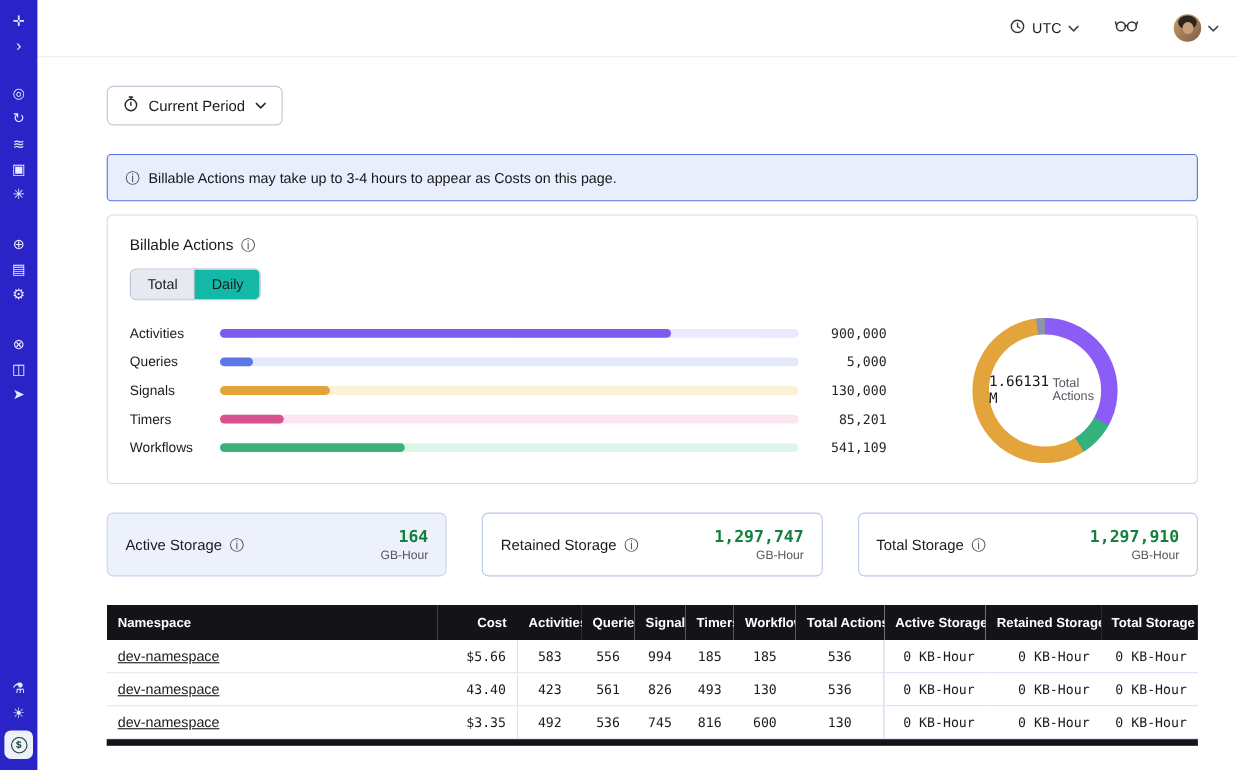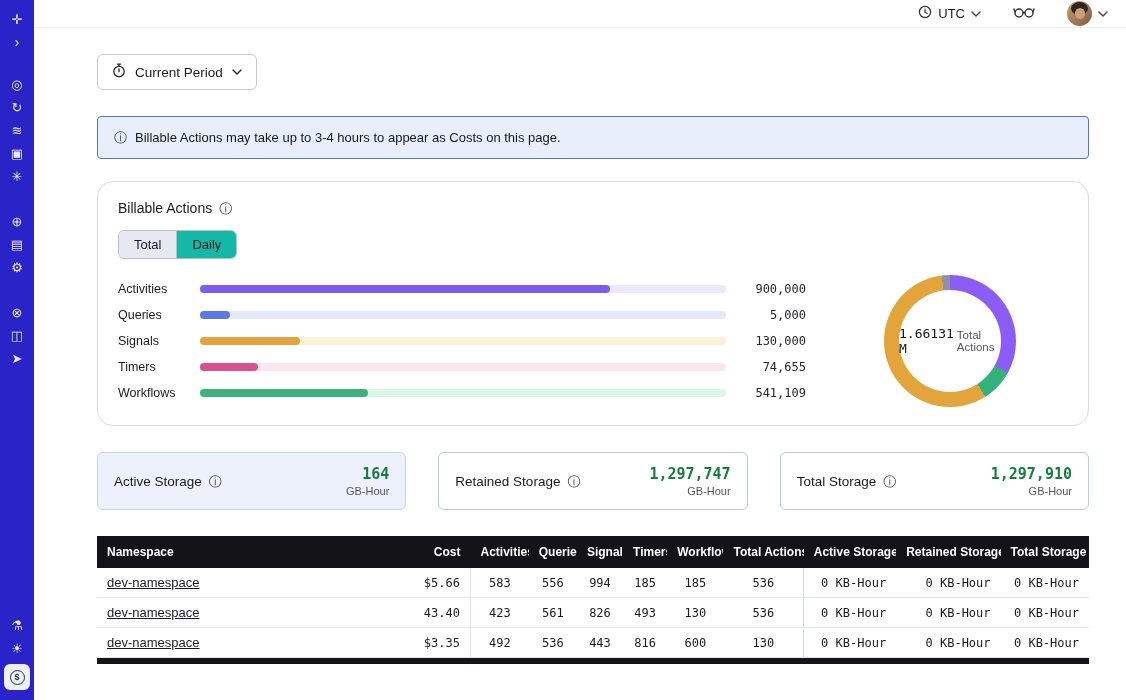--- a/index.html
+++ b/index.html
@@ -14,21 +14,21 @@
   .side-icon { width: 26px; height: 23px; display: flex; align-items: center; justify-content: center;
                color: #e9eaff; font-size: 13px; cursor: pointer; }
   .side-icon.small { font-size: 15px; height: 20px; }
   .active-tile { width: 26px; height: 26px; background: #eef0fb; border-radius: 6px;
                  display: flex; align-items: center; justify-content: center; margin-top: 4px; cursor: pointer; }
   .dollar-ring { width: 15px; height: 15px; border: 1.5px solid #11402f; border-radius: 50%;
                  font-size: 9px; font-weight: bold; color: #11402f; display: flex; align-items: center; justify-content: center; }
 
   
   .main { margin-left: 34px; }
-  .topbar { height: 28px; display: flex; align-items: center; justify-content: flex-end; gap: 32px;
+  .topbar { height: 52px; display: flex; align-items: center; justify-content: flex-end; gap: 32px;
             padding: 0 18px; border-bottom: 1px solid #ededf3; }
   .tz-group { display: flex; align-items: center; gap: 6px; font-size: 13px; cursor: pointer; }
   .avatar-group { display: flex; align-items: center; gap: 6px; cursor: pointer; }
   .avatar { width: 25px; height: 25px; border-radius: 50%; background: linear-gradient(135deg,#c9a06c,#7d5c45);
             position: relative; overflow: hidden; }
   .avatar .hair { position: absolute; top: 1px; left: 4px; width: 17px; height: 13px; border-radius: 50%; background: #2e241f; }
   .avatar .face { position: absolute; top: 7px; left: 8px; width: 10px; height: 11px; border-radius: 50%; background: #caa07c; }
 
   
   .content { padding: 26px 37px 0 63px; }
@@ -36,21 +36,21 @@
   h1 { font-size: 26px; font-weight: 500; margin: 0 0 7px; color: #17171c; }
   .subtitle { font-size: 11.5px; color: #3c3c46; }
   .period-btn { display: flex; align-items: center; gap: 9px; border: 1px solid #c2c7d6; border-radius: 6px;
                 padding: 8px 14px; font-size: 13.5px; background: #fff; cursor: pointer; color: #1b1b1f; }
 
   .banner { margin-top: 26px; background: #e9eefc; border: 1px solid #5572d9; border-radius: 4px;
             padding: 13px 16px; font-size: 13px; display: flex; gap: 8px; align-items: center; color: #17171c; }
   .info-i { color: #3c3c46; font-style: normal; font-size: 13px; line-height: 1; cursor: pointer; }
 
   
-  .card { margin-top: 22px; border: 1px solid #d7dbe7; border-radius: 16px; padding: 18px 20px 18px; background: #fff; }
+  .card { margin-top: 12px; border: 1px solid #d7dbe7; border-radius: 5px; padding: 18px 20px 18px; background: #fff; }
   .card-title { font-size: 14px; font-weight: 500; display: flex; gap: 7px; align-items: center; }
   .tabs { margin-top: 14px; display: inline-flex; border: 1px solid #b9bfcf; border-radius: 6px; overflow: hidden; }
   .tab { padding: 6px 15px; font-size: 13px; background: #14b8a6; border-right: 1px solid #b9bfcf; cursor: pointer; }
   .tab:last-child { border-right: none; }
   .tab.active { background: #e7e9f1; font-weight: 500; }
 
   .chart-wrap { display: flex; align-items: center; margin-top: 16px; }
   .bars { flex: 1; padding-right: 26px; }
   .bar-row { display: grid; grid-template-columns: 82px 1fr 80px; align-items: center; height: 26px; font-size: 12.5px; }
   .track { height: 8px; border-radius: 4px; position: relative; background: #eee; }
@@ -215,21 +215,21 @@
             <span class="track" style="background: rgb(251, 241, 212);">
                 <span class="fill" style="background: rgb(227, 164, 60); width: 19%;"></span>
               </span>
             <span class="bar-val">130,000</span>
           </div>
           <div class="bar-row">
             <span>Timers</span>
             <span class="track" style="background: rgb(251, 229, 241);">
                 <span class="fill" style="background: rgb(217, 81, 143); width: 11%;"></span>
               </span>
-            <span class="bar-val">74,655</span>
+            <span class="bar-val">85,201</span>
           </div>
           <div class="bar-row">
             <span>Workflows</span>
             <span class="track" style="background: rgb(222, 246, 232);">
                 <span class="fill" style="background: rgb(60, 177, 121); width: 32%;"></span>
               </span>
             <span class="bar-val">541,109</span>
           </div>
         </div>
         <div class="donut-block">
@@ -330,21 +330,21 @@
           <td class="num">536</td>
           <td class="storage storage-first">0 KB-Hour</td>
           <td class="storage">0 KB-Hour</td>
           <td class="storage">0 KB-Hour</td>
         </tr>
         <tr>
           <td class="ns"><span>dev-namespace</span></td>
           <td class="cost">$3.35</td>
           <td class="num sep-l">492</td>
           <td class="num">536</td>
-          <td class="num">443</td>
+          <td class="num">745</td>
           <td class="num">816</td>
           <td class="num">600</td>
           <td class="num">130</td>
           <td class="storage storage-first">0 KB-Hour</td>
           <td class="storage">0 KB-Hour</td>
           <td class="storage">0 KB-Hour</td>
         </tr>
       </tbody>
     </table>
     <div class="table-strip"></div>

